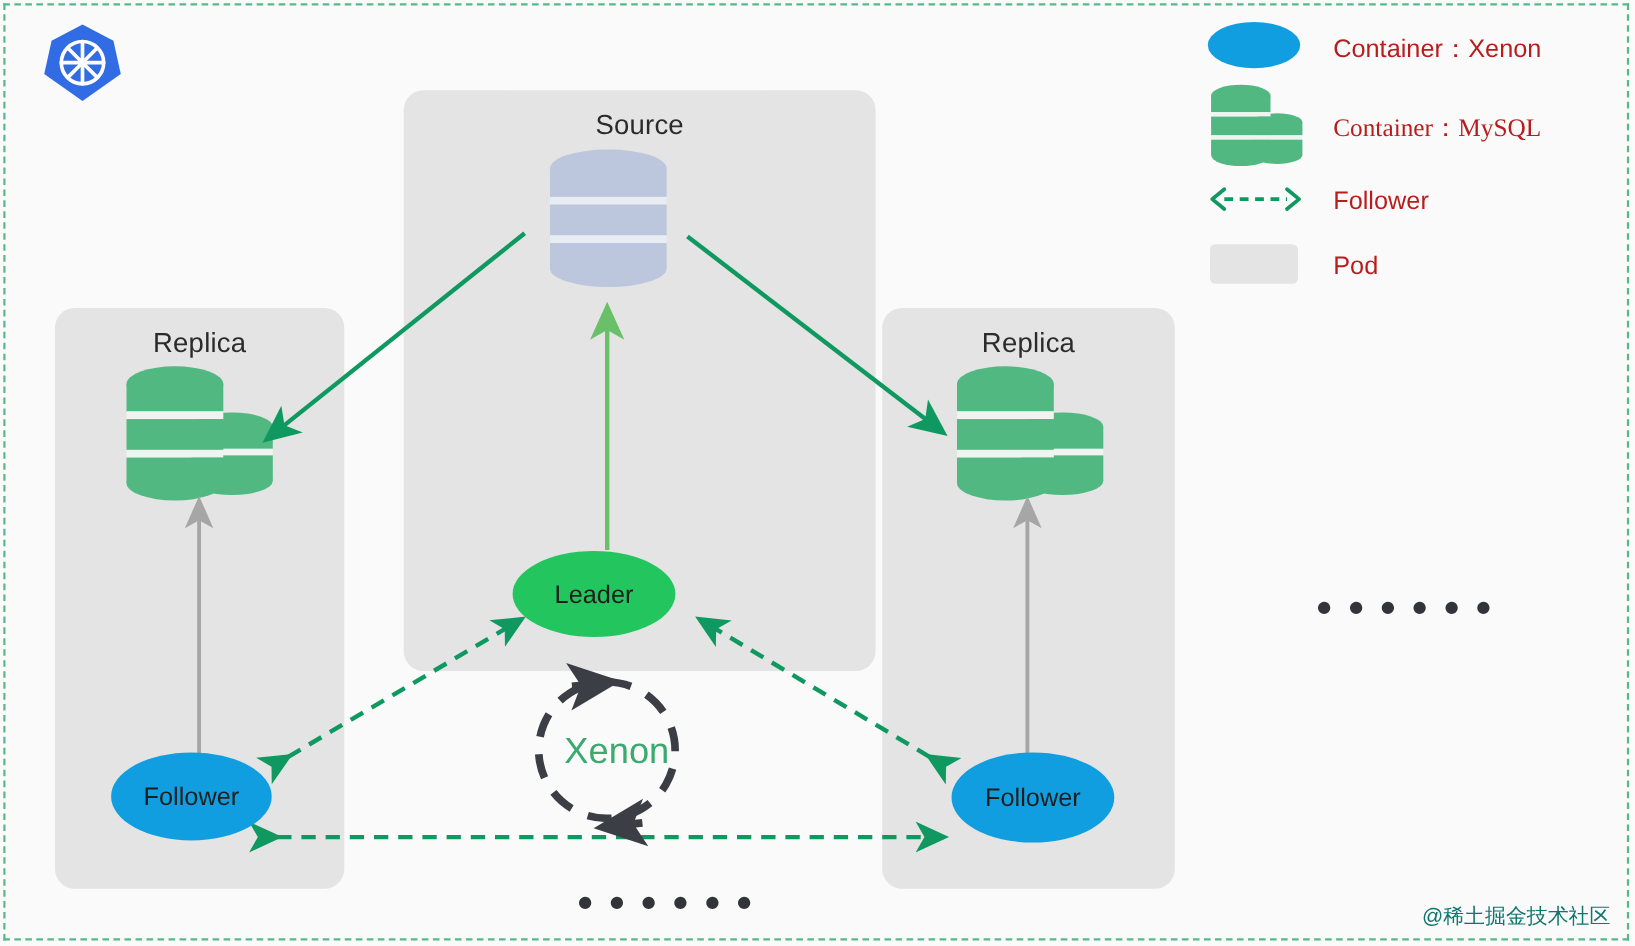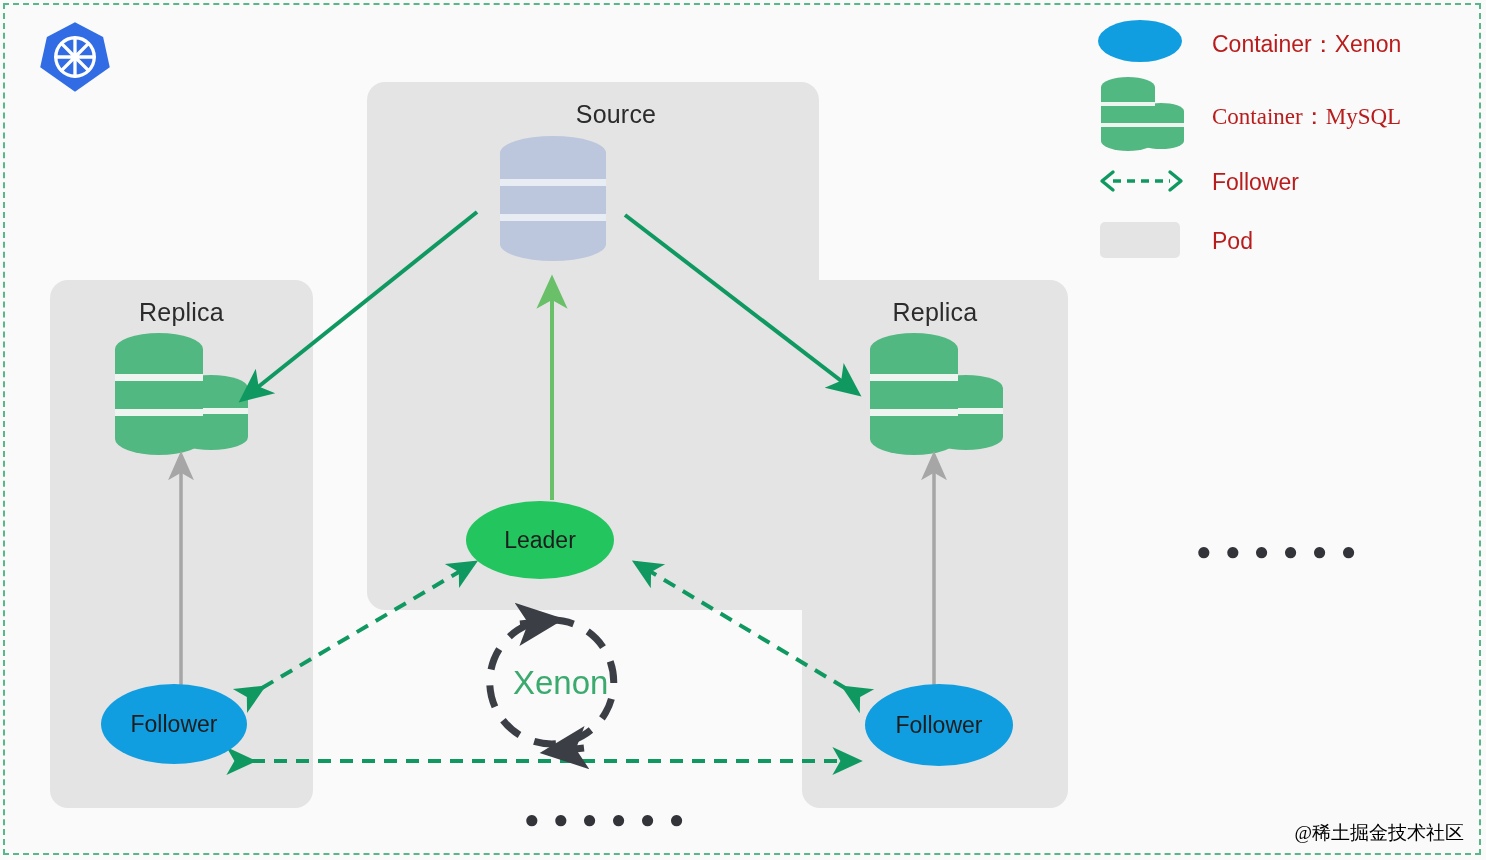--- a/index.html
+++ b/index.html
@@ -68,24 +68,23 @@
   }
   .legend-pod-swatch {
     position: absolute;
     background: #e4e4e4;
     border-radius: 5px;
   }
   #watermark {
     position: absolute;
     right: 22px;
     bottom: 14px;
-    color: #000000;
+    color: #0f766e;
     font-size: 19px;
     white-space: nowrap;
-    font-family: Liberation Serif, serif;
   }
   #raft-label {
     position: absolute;
     color: #3aaa6e;
     font-size: 33px;
     white-space: nowrap;
   }
   #k8s-logo { position: absolute; left: 38px; top: 20px; width: 74px; height: 74px; }
 </style>
 </head>
@@ -112,21 +111,21 @@
           <line x1="50" y1="50" x2="32" y2="32"></line>
         </g>
       </g>
     </svg>
   </div>
 
   <div class="pod" style="left:50px; top:280px; width:263px; height:528px;">
     <div class="pod-title" style="top:18px;">Replica</div>
   </div>
 
-  <div class="pod" style="left:367px; top:82px; width:429px; height:528px;padding-left:23px;">
+  <div class="pod" style="left:367px; top:82px; width:429px; height:528px;">
     <div class="pod-title" style="top:18px;">Source</div>
   </div>
 
   <div class="pod" style="left:802px; top:280px; width:266px; height:528px;">
     <div class="pod-title" style="top:18px;">Replica</div>
   </div>
 
   <svg id="svg-layer" viewBox="0 0 1486 860">
     <defs>
       <marker id="solidhead-dark" markerWidth="9" markerHeight="9" refX="7.2" refY="4.5" orient="auto">

